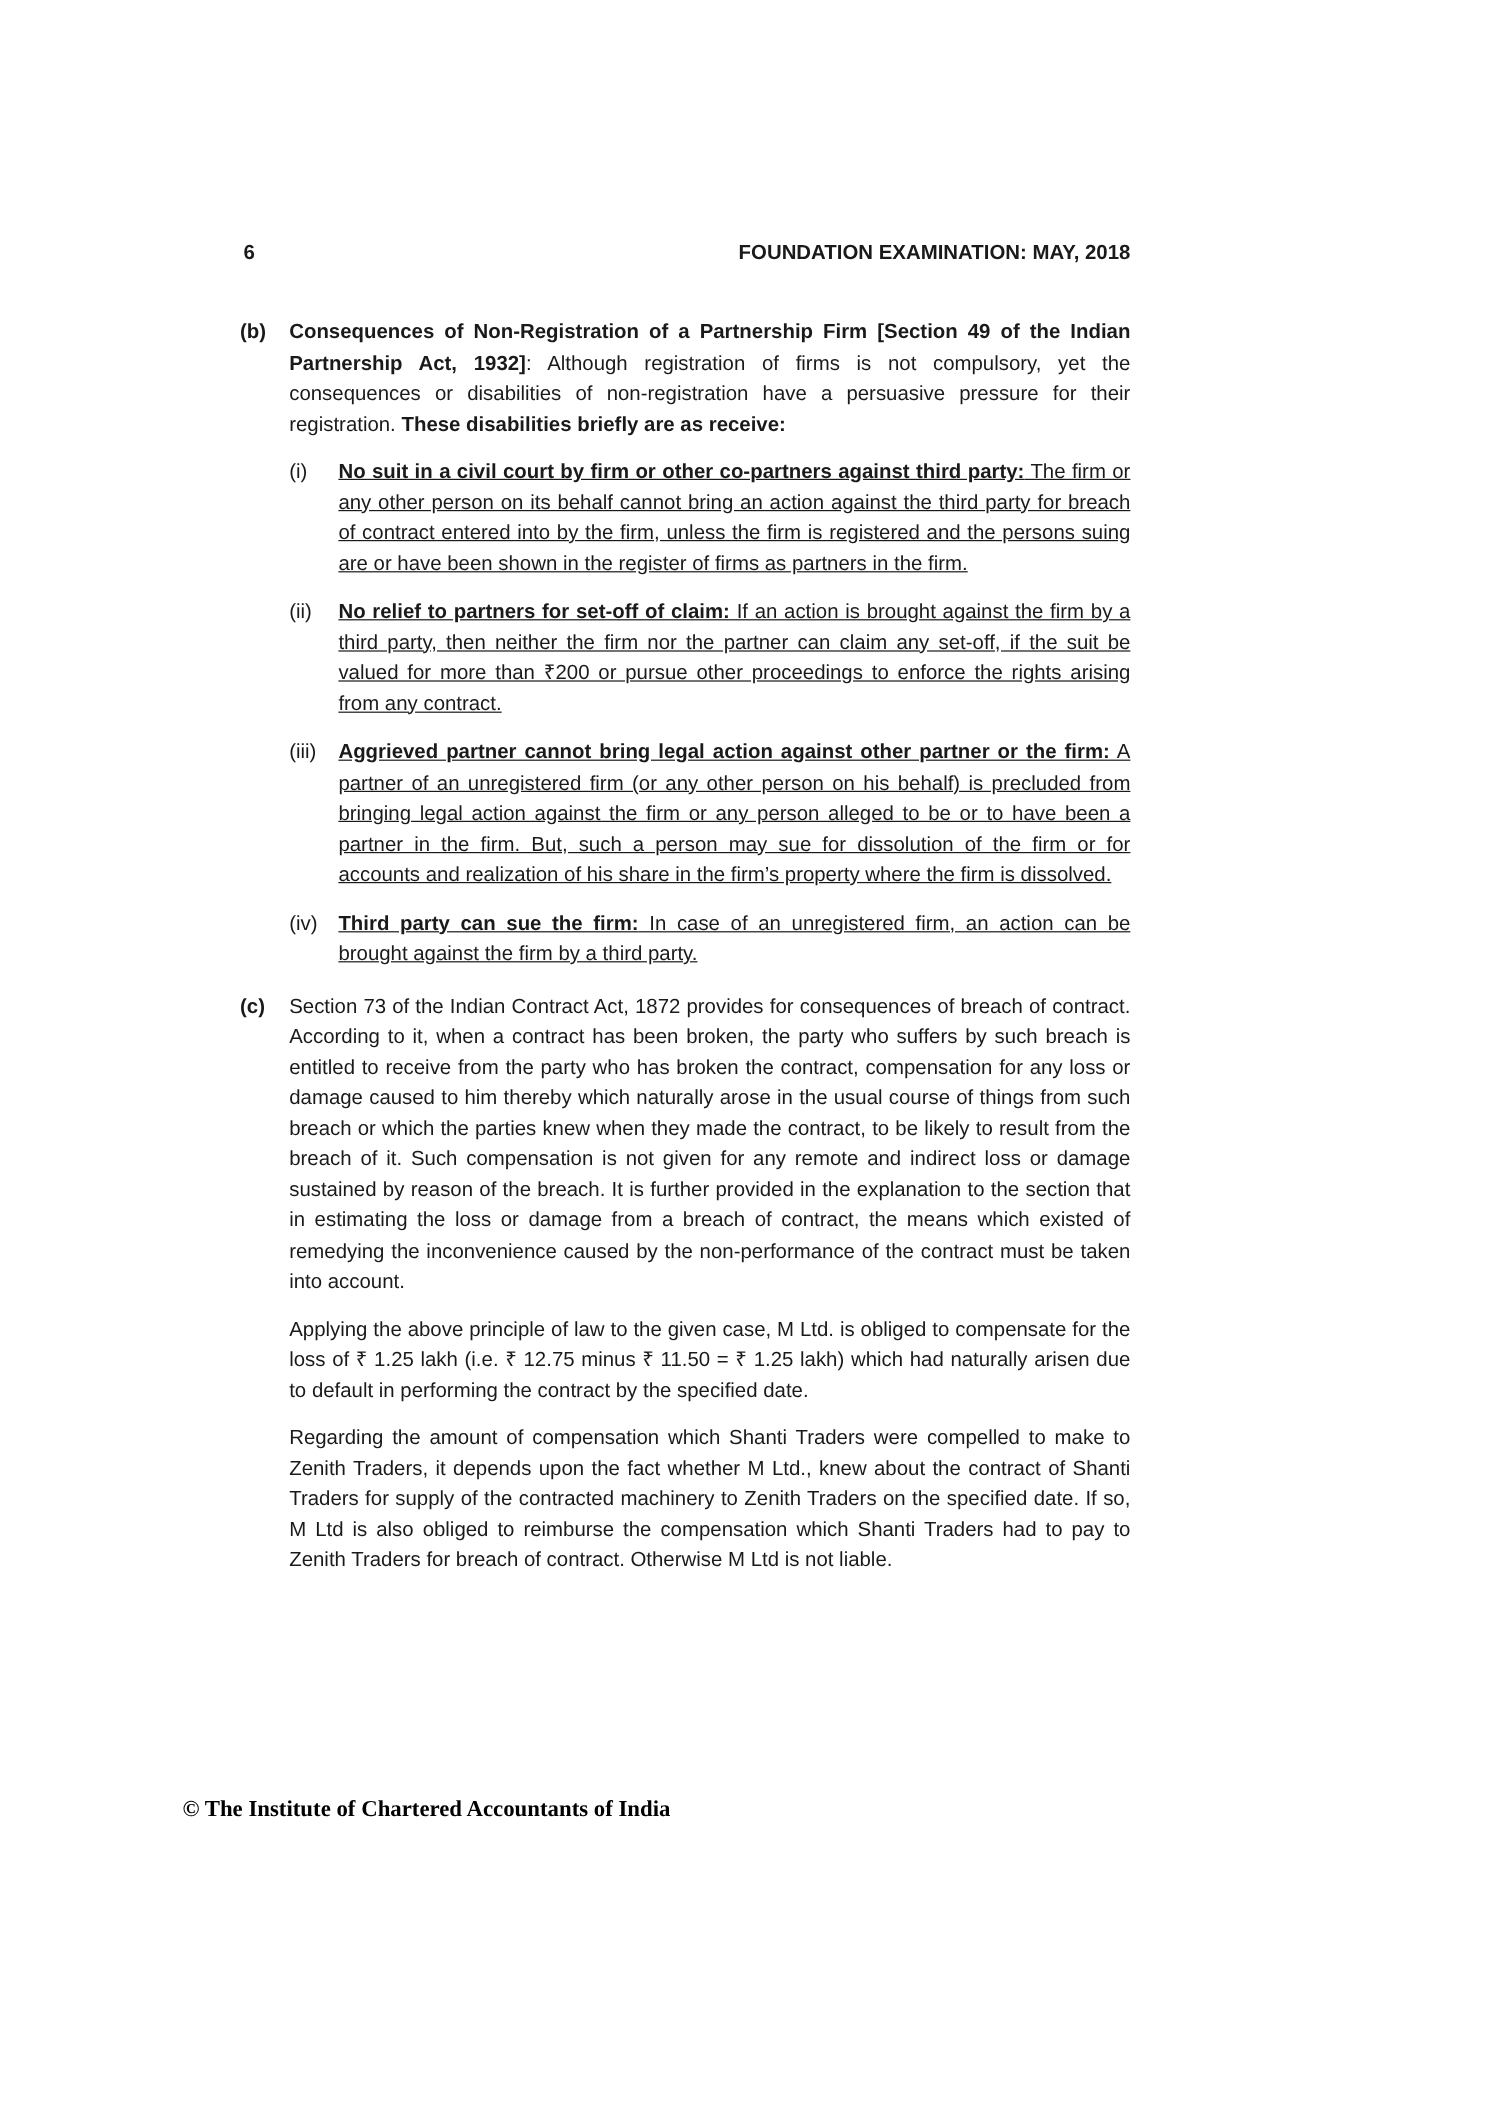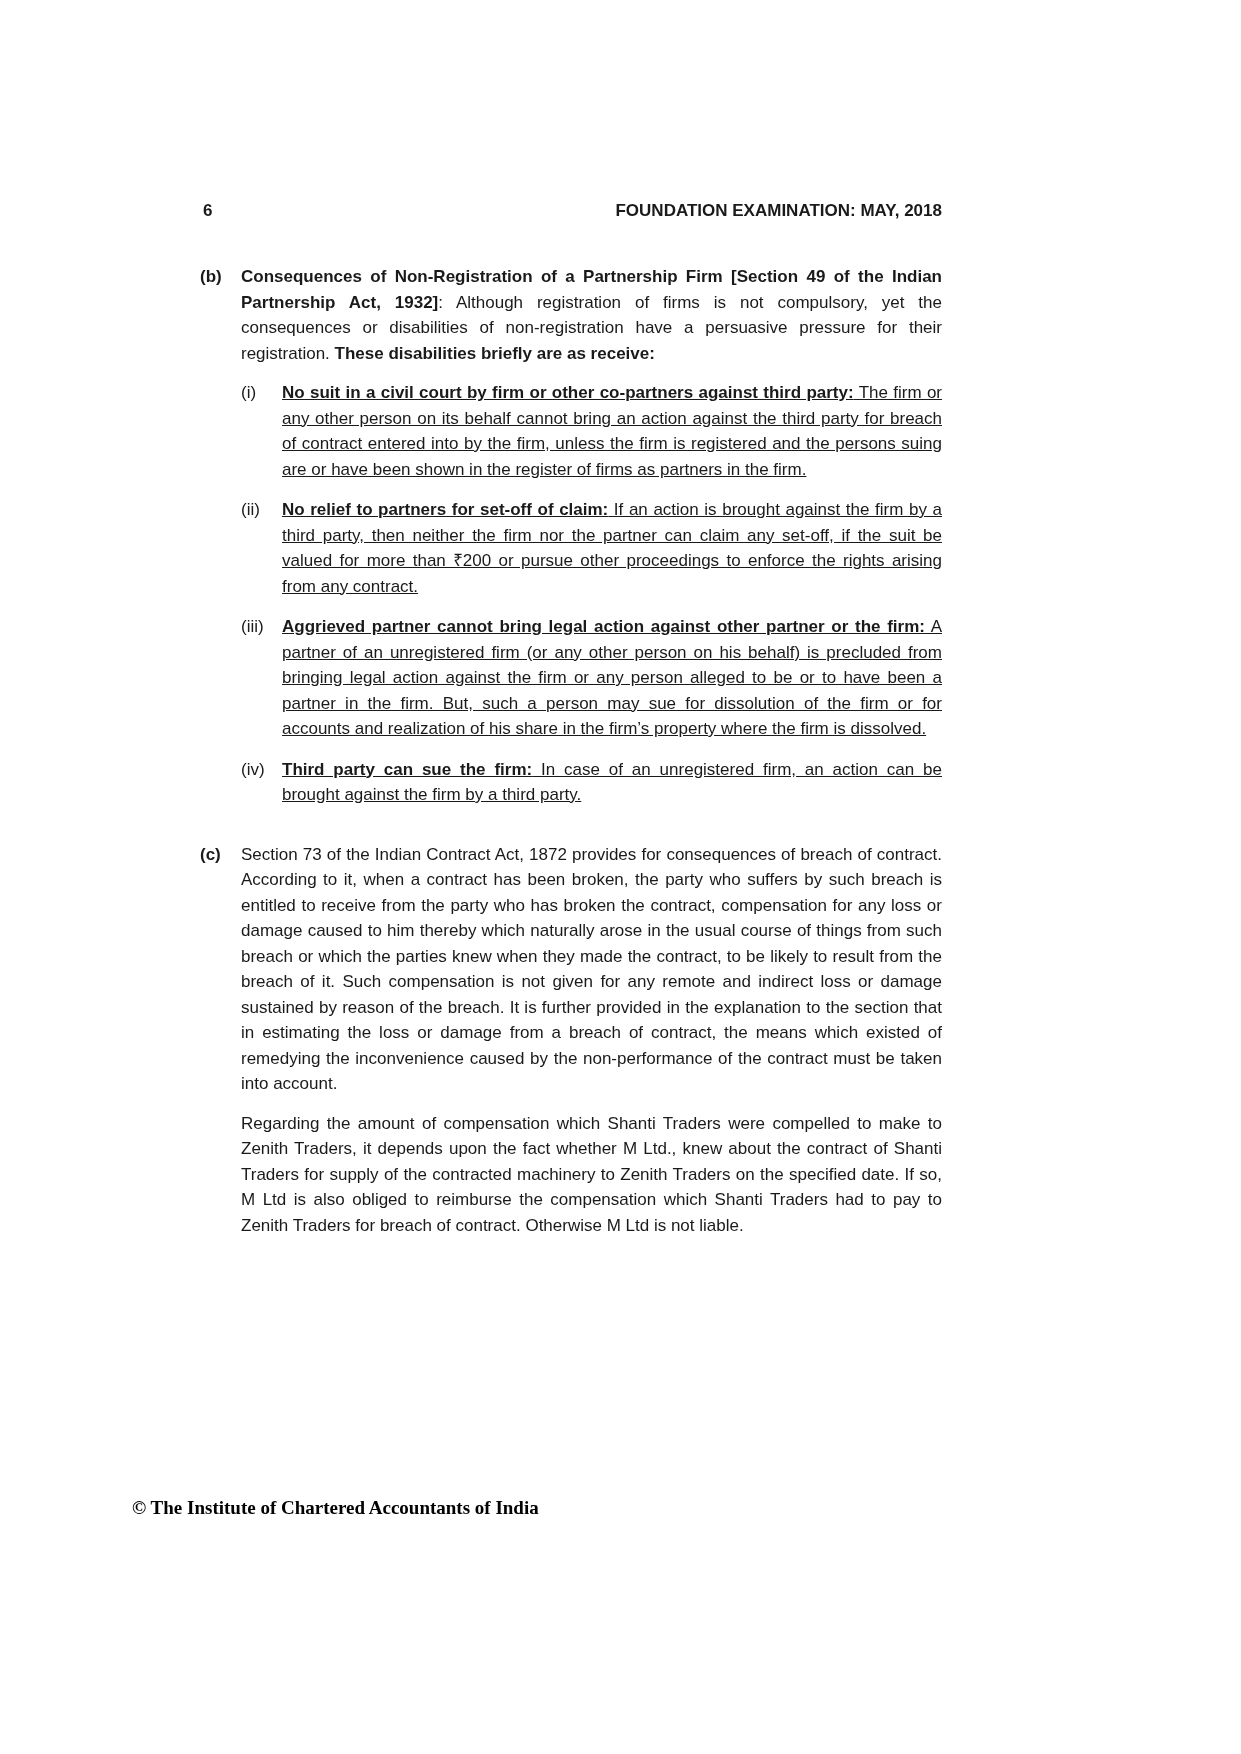--- a/index.html
+++ b/index.html
@@ -49,30 +49,30 @@
   .item-body { flex: 1; min-width: 0; }
   .para {
     margin: 0 0 14px 0;
     text-align: justify;
   }
   .para:last-child { margin-bottom: 0; }
   .subitem {
     display: flex;
     margin-bottom: 15px;
   }
-  .subitem:last-child { margin-bottom: 16px; }
+  .subitem:last-child { margin-bottom: 0; }
   .subitem-label {
     width: 41px;
     flex-shrink: 0;
   }
   .subitem-body { flex: 1; min-width: 0; text-decoration: underline; }
   .bold { font-weight: bold; }
   .page-footer {
     position: absolute;
-    left: 132px;
+    left: 152px;
     top: 1495px;
     font-family: "Liberation Serif", serif;
     font-weight: bold;
     font-size: 19px;
     color: #000000;
   }
 </style>
 </head>
 <body>
 
@@ -118,20 +118,21 @@
           </div>
         </div>
 
       </div>
     </section>
 
     <section class="item">
       <div class="item-label">(c)</div>
       <div class="item-body">
         <p class="para">Section 73 of the Indian Contract Act, 1872 provides for consequences of breach of contract. According to it, when a contract has been broken, the party who suffers by such breach is entitled to receive from the party who has broken the contract, compensation for any loss or damage caused to him thereby which naturally arose in the usual course of things from such breach or which the parties knew when they made the contract, to be likely to result from the breach of it. Such compensation is not given for any remote and indirect loss or damage sustained by reason of the breach. It is further provided in the explanation to the section that in estimating the loss or damage from a breach of contract, the means which existed of remedying the inconvenience caused by the non-performance of the contract must be taken into account.</p>
+        <p class="para">Applying the above principle of law to the given case, M Ltd. is obliged to compensate for the loss of ₹ 1.25 lakh (i.e. ₹ 12.75 minus ₹ 11.50 = ₹ 1.25 lakh) which had naturally arisen due to default in performing the contract by the specified date.</p>
         <p class="para">Regarding the amount of compensation which Shanti Traders were compelled to make to Zenith Traders, it depends upon the fact whether M Ltd., knew about the contract of Shanti Traders for supply of the contracted machinery to Zenith Traders on the specified date. If so, M Ltd is also obliged to reimburse the compensation which Shanti Traders had to pay to Zenith Traders for breach of contract. Otherwise M Ltd is not liable.</p>
       </div>
     </section>
 
   </main>
 
   <footer class="page-footer">© The Institute of Chartered Accountants of India</footer>
 
 </div>
 

